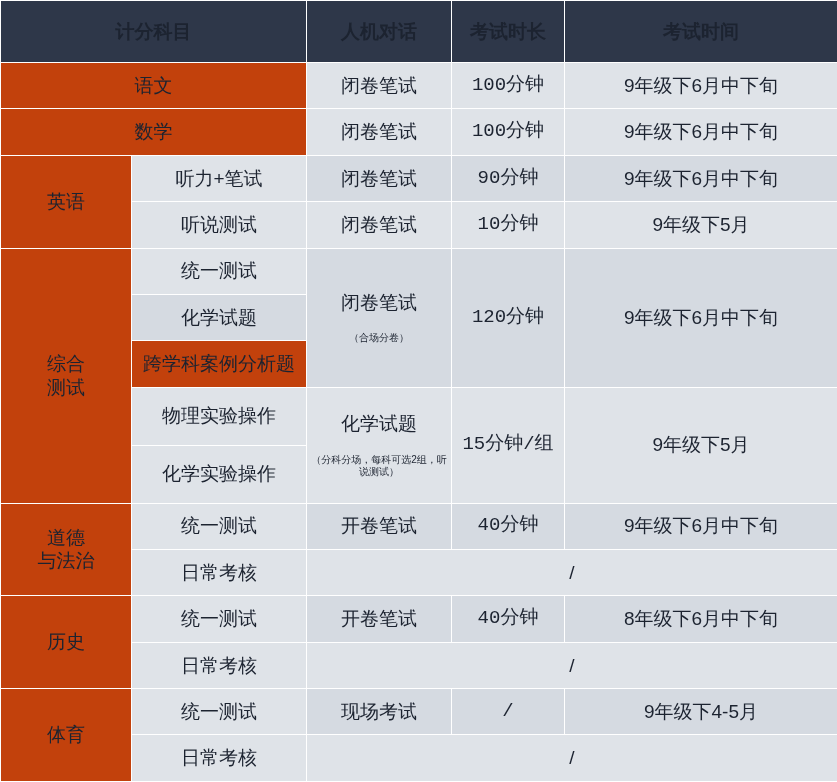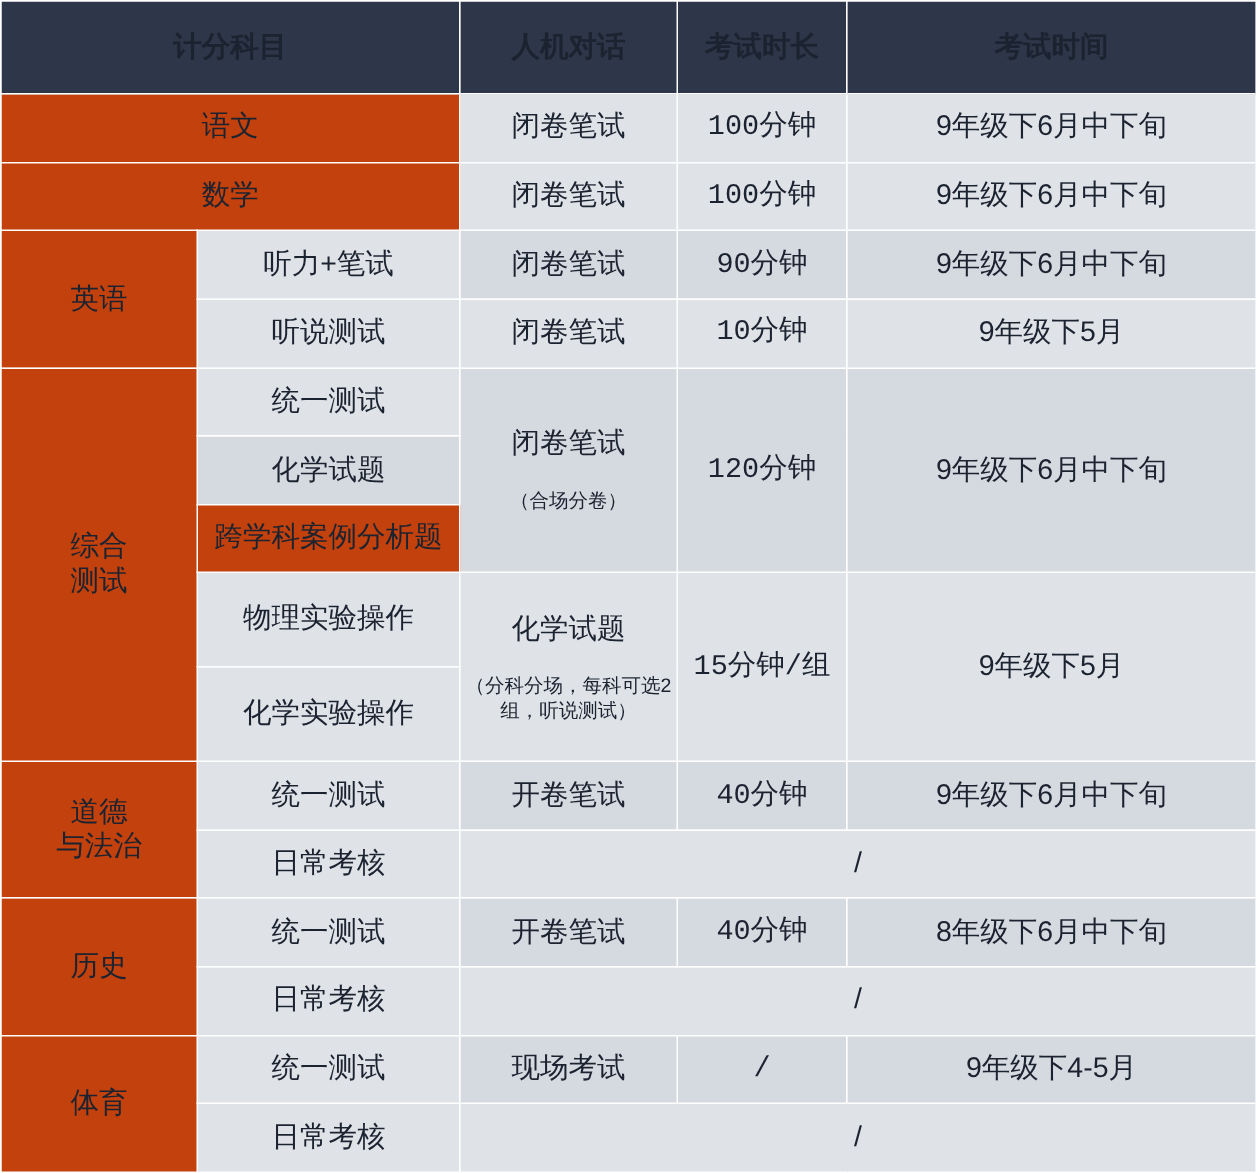--- a/index.html
+++ b/index.html
@@ -46,21 +46,21 @@
   .tone-c { background: #d5dae1; }  
 
   .subj-main {
     font-size: 22px;
   }
   .subj-main-2line { font-size: 22px; line-height: 1.2; }
   .sub-label { font-size: 18px; }
   .form-main { font-size: 21px; }
   .note {
     display: block;
-    font-size: 13px;
+    font-size: 10px;
     margin-top: 18px;
     line-height: 1.25;
   }
   .slash { font-size: 21px; }
   .dur { font-size: 20px; font-family: Liberation Mono, monospace; }
   .time { font-size: 20px; }
 </style>
 </head>
 <body>
 

